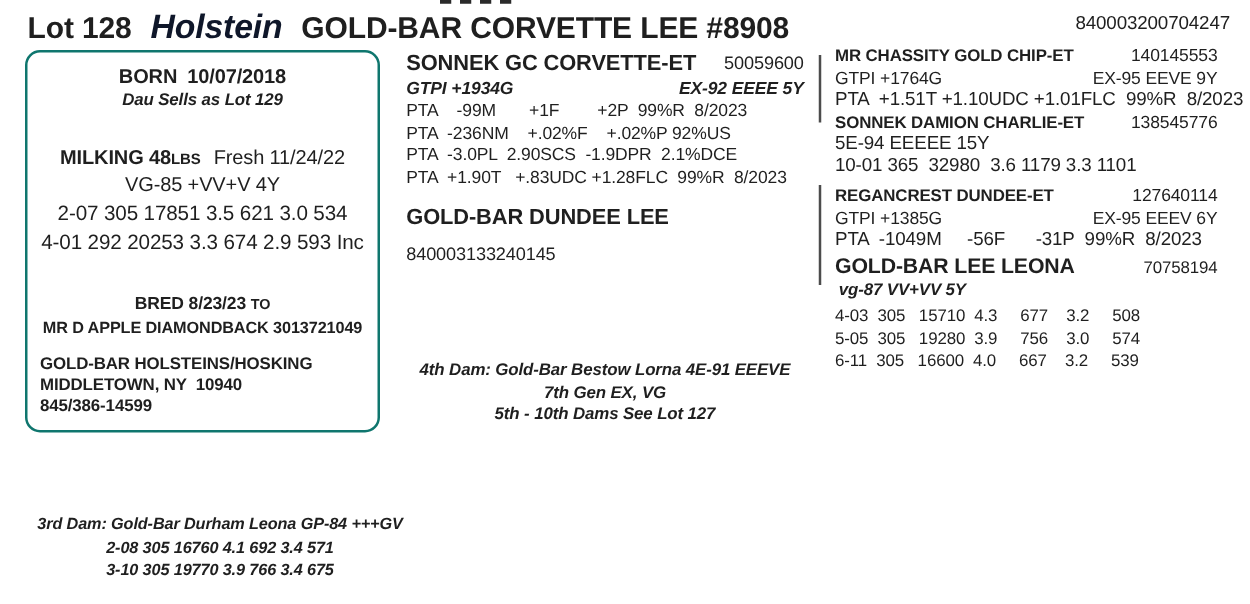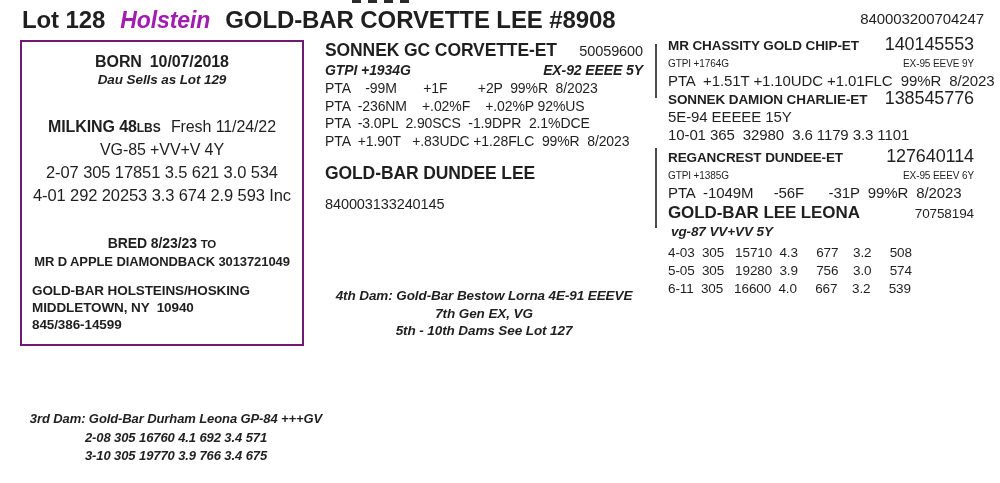--- a/index.html
+++ b/index.html
@@ -4,29 +4,29 @@
 <style>
   html,body{margin:0;padding:0;background:#ffffff;}
   .page{
     position:relative;width:1000px;height:483px;background:#ffffff;overflow:hidden;
     font-family:"Liberation Sans",sans-serif;color:#1f1f1f;letter-spacing:-0.1px;
   }
   .pre{white-space:pre;}
   
   .header-row{position:absolute;left:22px;top:6px;display:flex;align-items:baseline;gap:15px;}
   .lot-num{font-size:24px;font-weight:700;}
-  .breed{font-size:23px;font-weight:700;font-style:italic;color:#a21caf;}
+  .breed{font-size:27px;font-weight:700;font-style:italic;color:#0f172a;}
   .animal-name{font-size:24px;font-weight:700;}
   .header-reg{position:absolute;right:16px;top:10px;font-size:15px;font-weight:400;}
   .clip-frag{position:absolute;left:352px;top:0;height:4px;display:flex;gap:7px;}
   .clip-frag span{display:block;width:9px;height:3px;background:#2a2a2a;}
   
   .info-box{
     position:absolute;left:20px;top:40px;width:284px;height:306px;
-    border:2px solid #701a75;border-radius:0;text-align:center;box-sizing:border-box;
+    border:2px solid #0f766e;border-radius:12px;text-align:center;box-sizing:border-box;
   }
   .born-row{margin-top:11px;font-size:16px;font-weight:700;}
   .born-row .lbl{margin-right:8px;}
   .dau-note{font-size:13.5px;font-weight:700;font-style:italic;line-height:17px;}
   .milking-row{margin-top:29px;font-size:16px;line-height:20px;}
   .milking-row .m-lbl{font-weight:700;}
   .milking-row .m-val{font-weight:700;}
   .milking-row .m-unit{font-size:12px;font-weight:700;}
   .milking-row .m-fresh{font-weight:400;margin-left:6px;}
   .class-row{font-size:16px;font-weight:400;line-height:23px;}
@@ -47,23 +47,23 @@
   .dam-block{position:absolute;left:325px;top:163px;width:318px;}
   .dam-reg{text-align:left;font-size:14.5px;font-weight:400;margin-top:12px;}
   .dam-history{position:absolute;left:325px;top:287px;width:318px;text-align:center;
     font-size:13.5px;font-weight:600;font-style:italic;line-height:17.5px;}
   
   .gp-col{position:absolute;left:668px;width:306px;}
   .gp-1{top:36px;}
   .gp-2{top:148px;}
   .gp-row{display:flex;align-items:baseline;line-height:17.5px;}
   .gp-name{font-size:13.5px;font-weight:700;}
-  .gp-reg{margin-left:auto;font-size:18px;font-weight:400;}
+  .gp-reg{margin-left:auto;font-size:14px;font-weight:400;}
   .gp-line{font-size:15px;line-height:17.5px;font-weight:400;}
-  .gp-gtpi{display:flex;align-items:baseline;font-size:10px;line-height:17.5px;font-weight:400;}
+  .gp-gtpi{display:flex;align-items:baseline;font-size:14px;line-height:17.5px;font-weight:400;}
   .gp-gtpi .cls{margin-left:auto;font-weight:400;}
   .leona{top:204px;}
   .leona-name{font-size:17px;font-weight:700;}
   .leona-reg{margin-left:auto;font-size:13.5px;font-weight:400;}
   .leona-class{font-size:13.5px;font-style:italic;font-weight:600;padding-left:3px;line-height:18px;}
   .leona-rec{font-size:13.5px;font-weight:400;line-height:18px;}
   .leona-recs{margin-top:3px;}
   .bracket{position:absolute;width:2px;background:#4c4c4c;left:655px;}
   .bracket-1{top:44px;height:54px;}
   .bracket-2{top:148px;height:80px;}

